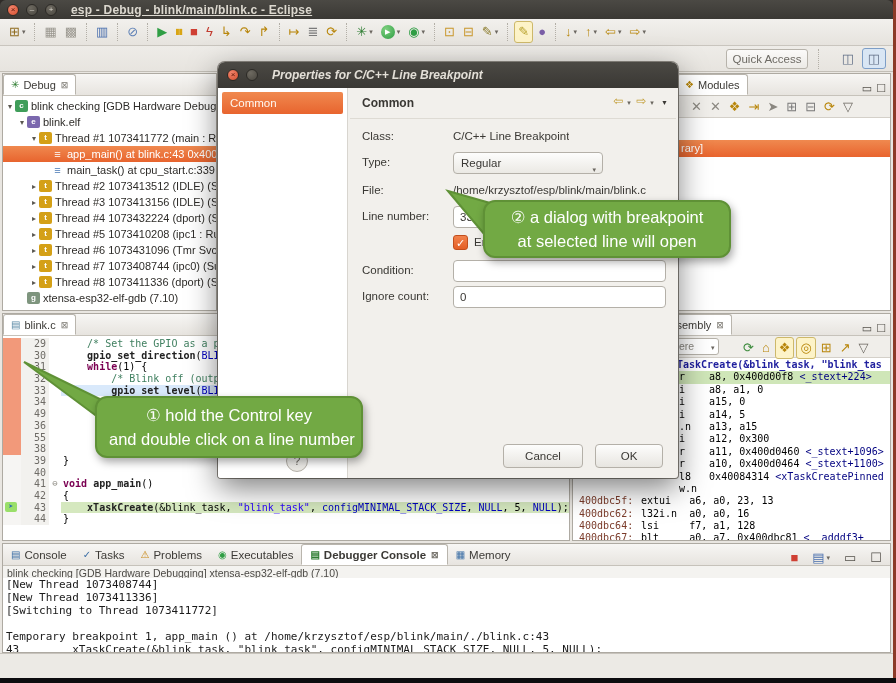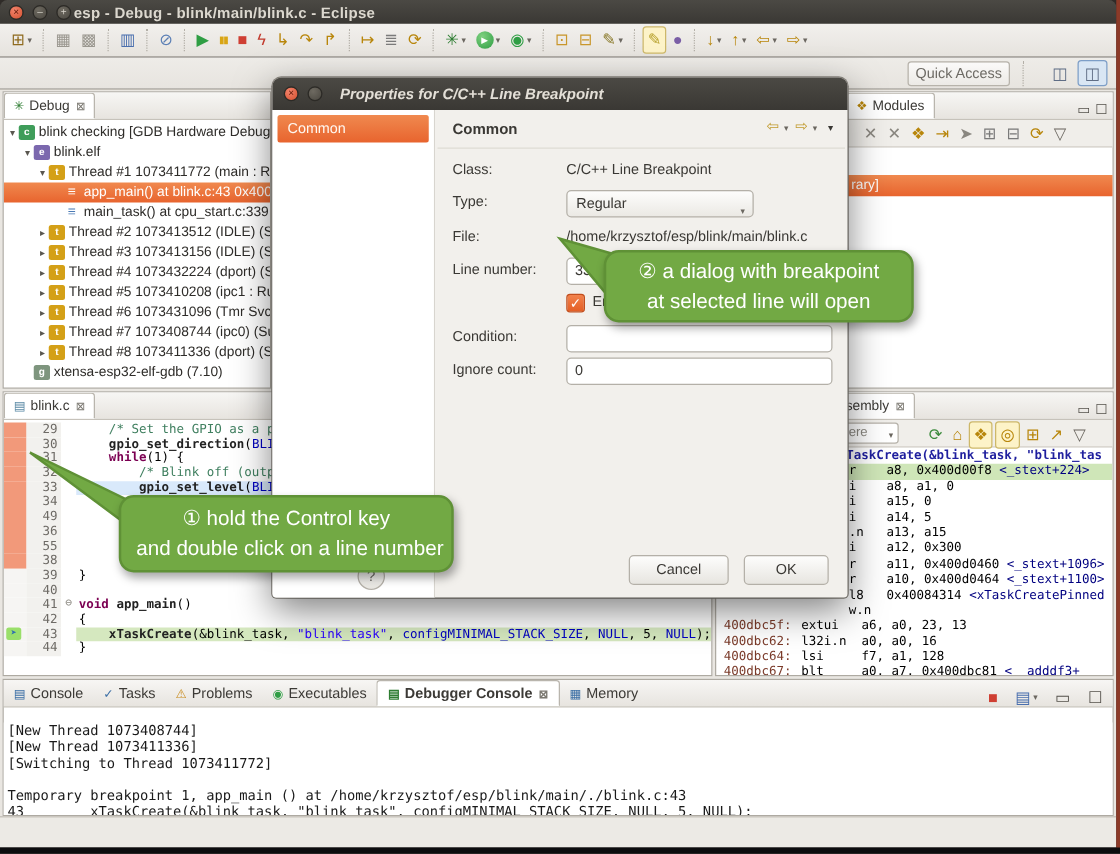--- a/index.html
+++ b/index.html
@@ -7,21 +7,21 @@
   #screen { position:relative; width:896px; height:683px; overflow:hidden; background:#2f2b28; }
 
   
   .titlebar { position:absolute; left:0; top:0; width:893px; height:19px;
     background:linear-gradient(#4b4944,#3a3834); border-radius:6px 6px 0 0;
     display:flex; align-items:center; }
   .wbtn { width:12px; height:12px; border-radius:50%; margin-left:7px;
     background:radial-gradient(circle at 35% 30%, #6e6a61, #4a4740);
     border:1px solid #2c2a26; color:#d8d4cb; font-size:8px; line-height:10px; text-align:center; }
   .wbtn.close { background:radial-gradient(circle at 35% 30%, #f2836b, #d4502f); color:#5c1406; }
-  .titlebar .ttl { color:#dcd8cf; font-size:12px; font-weight:bold; margin-left:2px; letter-spacing:.2px; }
+  .titlebar .ttl { color:#dcd8cf; font-size:12px; font-weight:bold; margin-left:14px; letter-spacing:.2px;text-decoration:underline; }
 
   .toolbar { position:absolute; left:0; top:19px; width:893px; height:27px;
     background:linear-gradient(#f2f0ed,#e6e3de); border-bottom:1px solid #c9c5be;
     display:flex; align-items:center; padding-left:5px; }
   .tbtn { display:inline-flex; align-items:center; height:22px; padding:0 3px; border-radius:3px; margin:0 1px; }
   .tbtn.pressed { background:#fdf3c8; border:1px solid #cdb86a; }
   .tglyph { font-size:13px; line-height:20px; }
   .tglyph.small { font-size:8px; letter-spacing:-1px; }
   .caret { font-size:7px; color:#6b6760; margin-left:2px; }
   .tsep { width:1px; height:18px; border-left:1px dotted #b3afa7; margin:0 5px; }
@@ -526,20 +526,21 @@
           <span class="tglyph" style="color: rgb(74, 111, 174);">▤</span>
           <span class="caret">▾</span>
         </span>
         <span class="tbtn">
           <span class="tglyph" style="color: rgb(85, 82, 76);">▭</span>
         </span>
         <span class="tbtn">
           <span class="tglyph" style="color: rgb(85, 82, 76);">☐</span>
         </span>
       </div>
+    <div class="chead">blink checking [GDB Hardware Debugging] xtensa-esp32-elf-gdb (7.10)</div>
     <div class="cbody" id="console-body">
         <div class="cline">[New Thread 1073408744]</div>
         <div class="cline">[New Thread 1073411336]</div>
         <div class="cline">[Switching to Thread 1073411772]</div>
         <div class="cline"></div>
         <div class="cline">Temporary breakpoint 1, app_main () at /home/krzysztof/esp/blink/main/./blink.c:43</div>
         <div class="cline">43        xTaskCreate(&amp;blink_task, "blink_task", configMINIMAL_STACK_SIZE, NULL, 5, NULL);</div>
       </div>
   </div>
 

